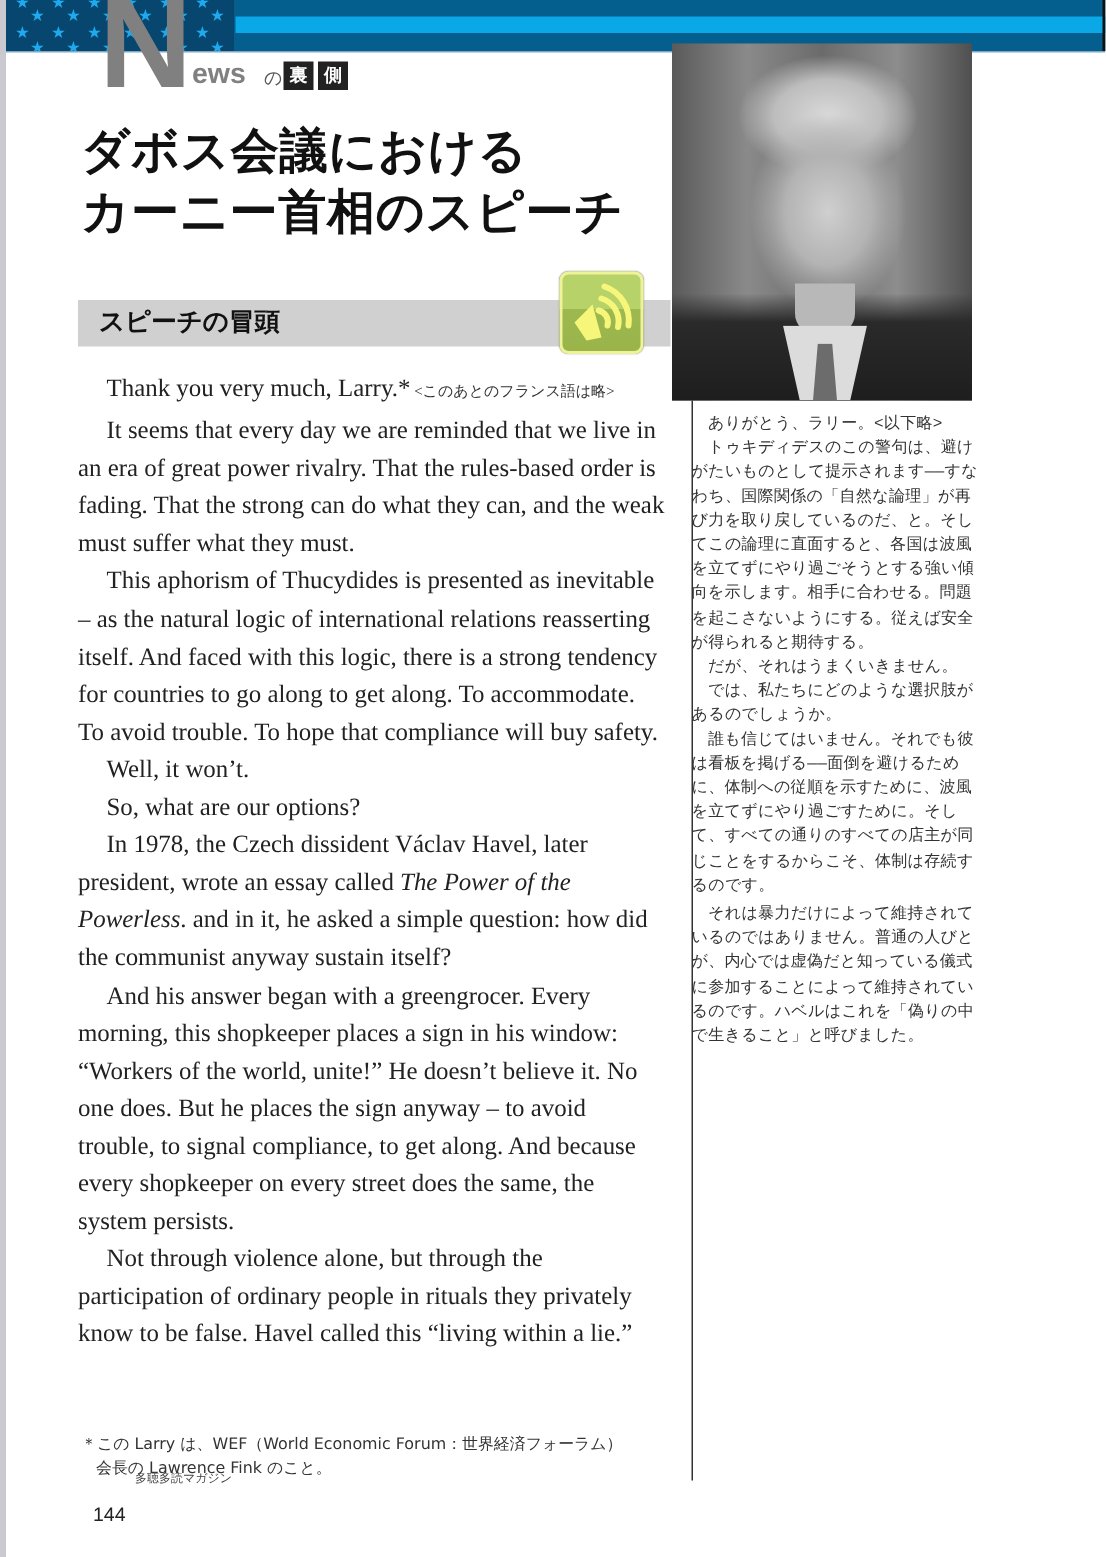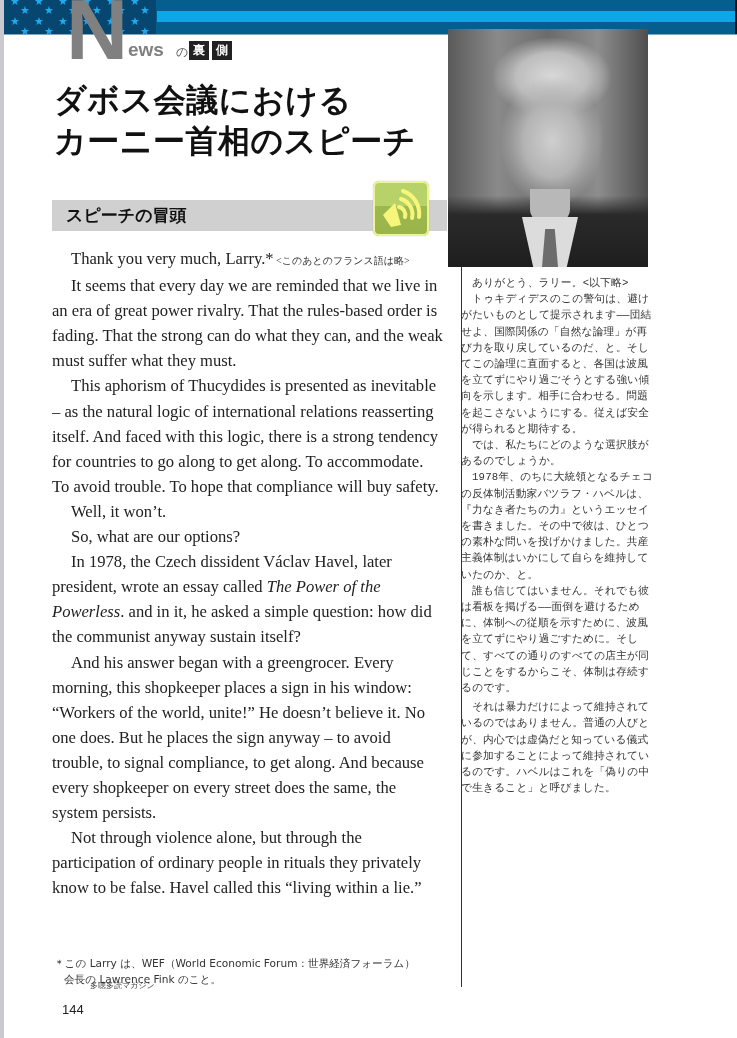--- a/index.html
+++ b/index.html
@@ -139,23 +139,23 @@
   <p>Well, it won’t.</p>
   <p>So, what are our options?</p>
   <p><span>In 1978, the Czech dissident Václav Havel, later president, wrote an essay called </span><em>The Power of the Powerless</em><span>. and in it, he asked a simple question: how did the communist anyway sustain itself?</span></p>
   <p>And his answer began with a greengrocer. Every morning, this shopkeeper places a sign in his window: “Workers of the world, unite!” He doesn’t believe it. No one does. But he places the sign anyway – to avoid trouble, to signal compliance, to get along. And because every shopkeeper on every street does the same, the system persists.</p>
   <p>Not through violence alone, but through the participation of ordinary people in rituals they privately know to be false. Havel called this “living within a lie.”</p>
 </div>
 
 <div class="jp-rule"></div>
 <div class="jp-col">
   <p>ありがとう、ラリー。&lt;以下略&gt;</p>
-  <p>トゥキディデスのこの警句は、避けがたいものとして提示されます——団結せよ、国際関係の「自然な論理」が再び力を取り戻しているのだ、と。そしてこの論理に直面すると、各国は波風を立てずにやり過ごそうとする強い傾向を示します。相手に合わせる。問題を起こさないようにする。従えば安全が得られると期待する。</p>
+  <p>トゥキディデスのこの警句は、避けがたいものとして提示されます——すなわち、国際関係の「自然な論理」が再び力を取り戻しているのだ、と。そしてこの論理に直面すると、各国は波風を立てずにやり過ごそうとする強い傾向を示します。相手に合わせる。問題を起こさないようにする。従えば安全が得られると期待する。</p>
+  <p>だが、それはうまくいきません。</p>
   <p>では、私たちにどのような選択肢があるのでしょうか。</p>
-  <p>1978年、のちに大統領となるチェコの反体制活動家バツラフ・ハベルは、『力なき者たちの力』というエッセイを書きました。その中で彼は、ひとつの素朴な問いを投げかけました。共産主義体制はいかにして自らを維持していたのか、と。</p>
   <p>誰も信じてはいません。それでも彼は看板を掲げる——面倒を避けるために、体制への従順を示すために、波風を立てずにやり過ごすために。そして、すべての通りのすべての店主が同じことをするからこそ、体制は存続するのです。</p>
   <p style="margin-top:3px">それは暴力だけによって維持されているのではありません。普通の人びとが、内心では虚偽だと知っている儀式に参加することによって維持されているのです。ハベルはこれを「偽りの中で生きること」と呼びました。</p>
 </div>
 
 <div class="footnote">
   <div>＊この Larry は、WEF（World Economic Forum：世界経済フォーラム）</div>
   <div>会長の Lawrence Fink のこと。</div>
 </div>
 <div class="page-num">144</div>
 <div class="mag-name">多聴多読マガジン</div>

